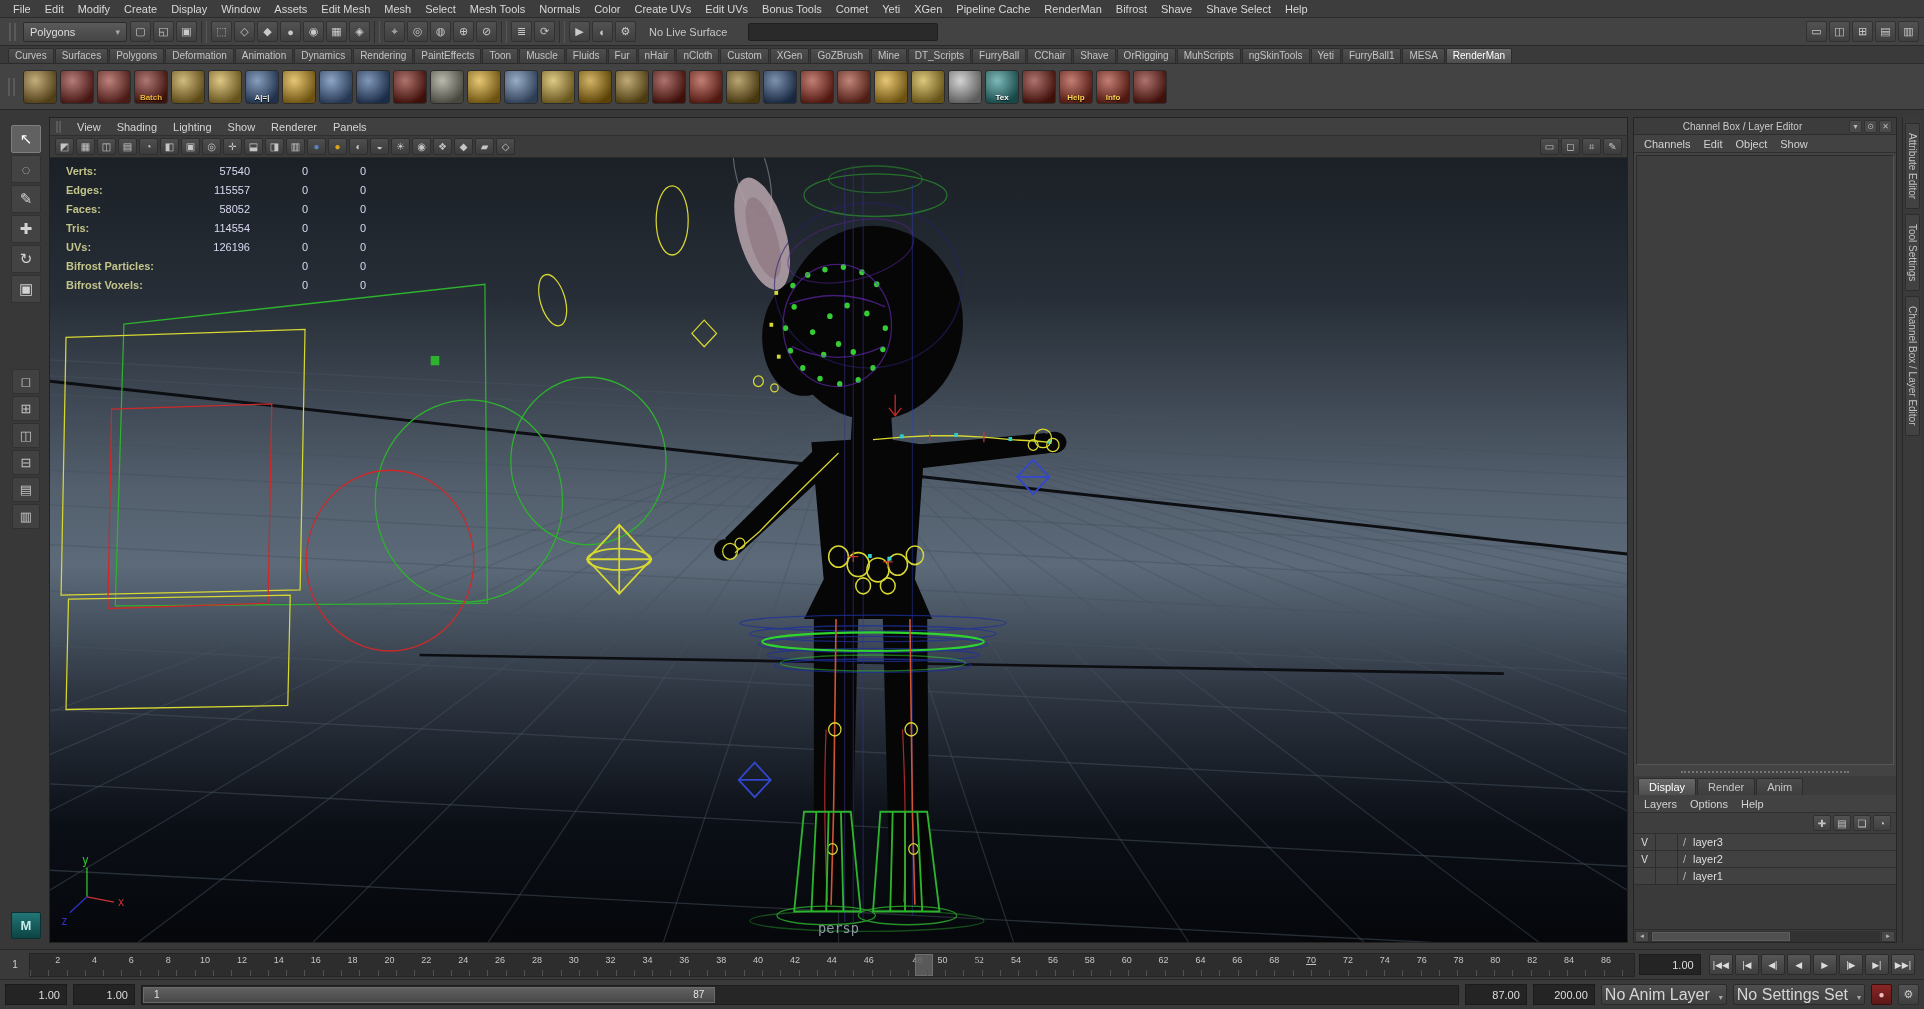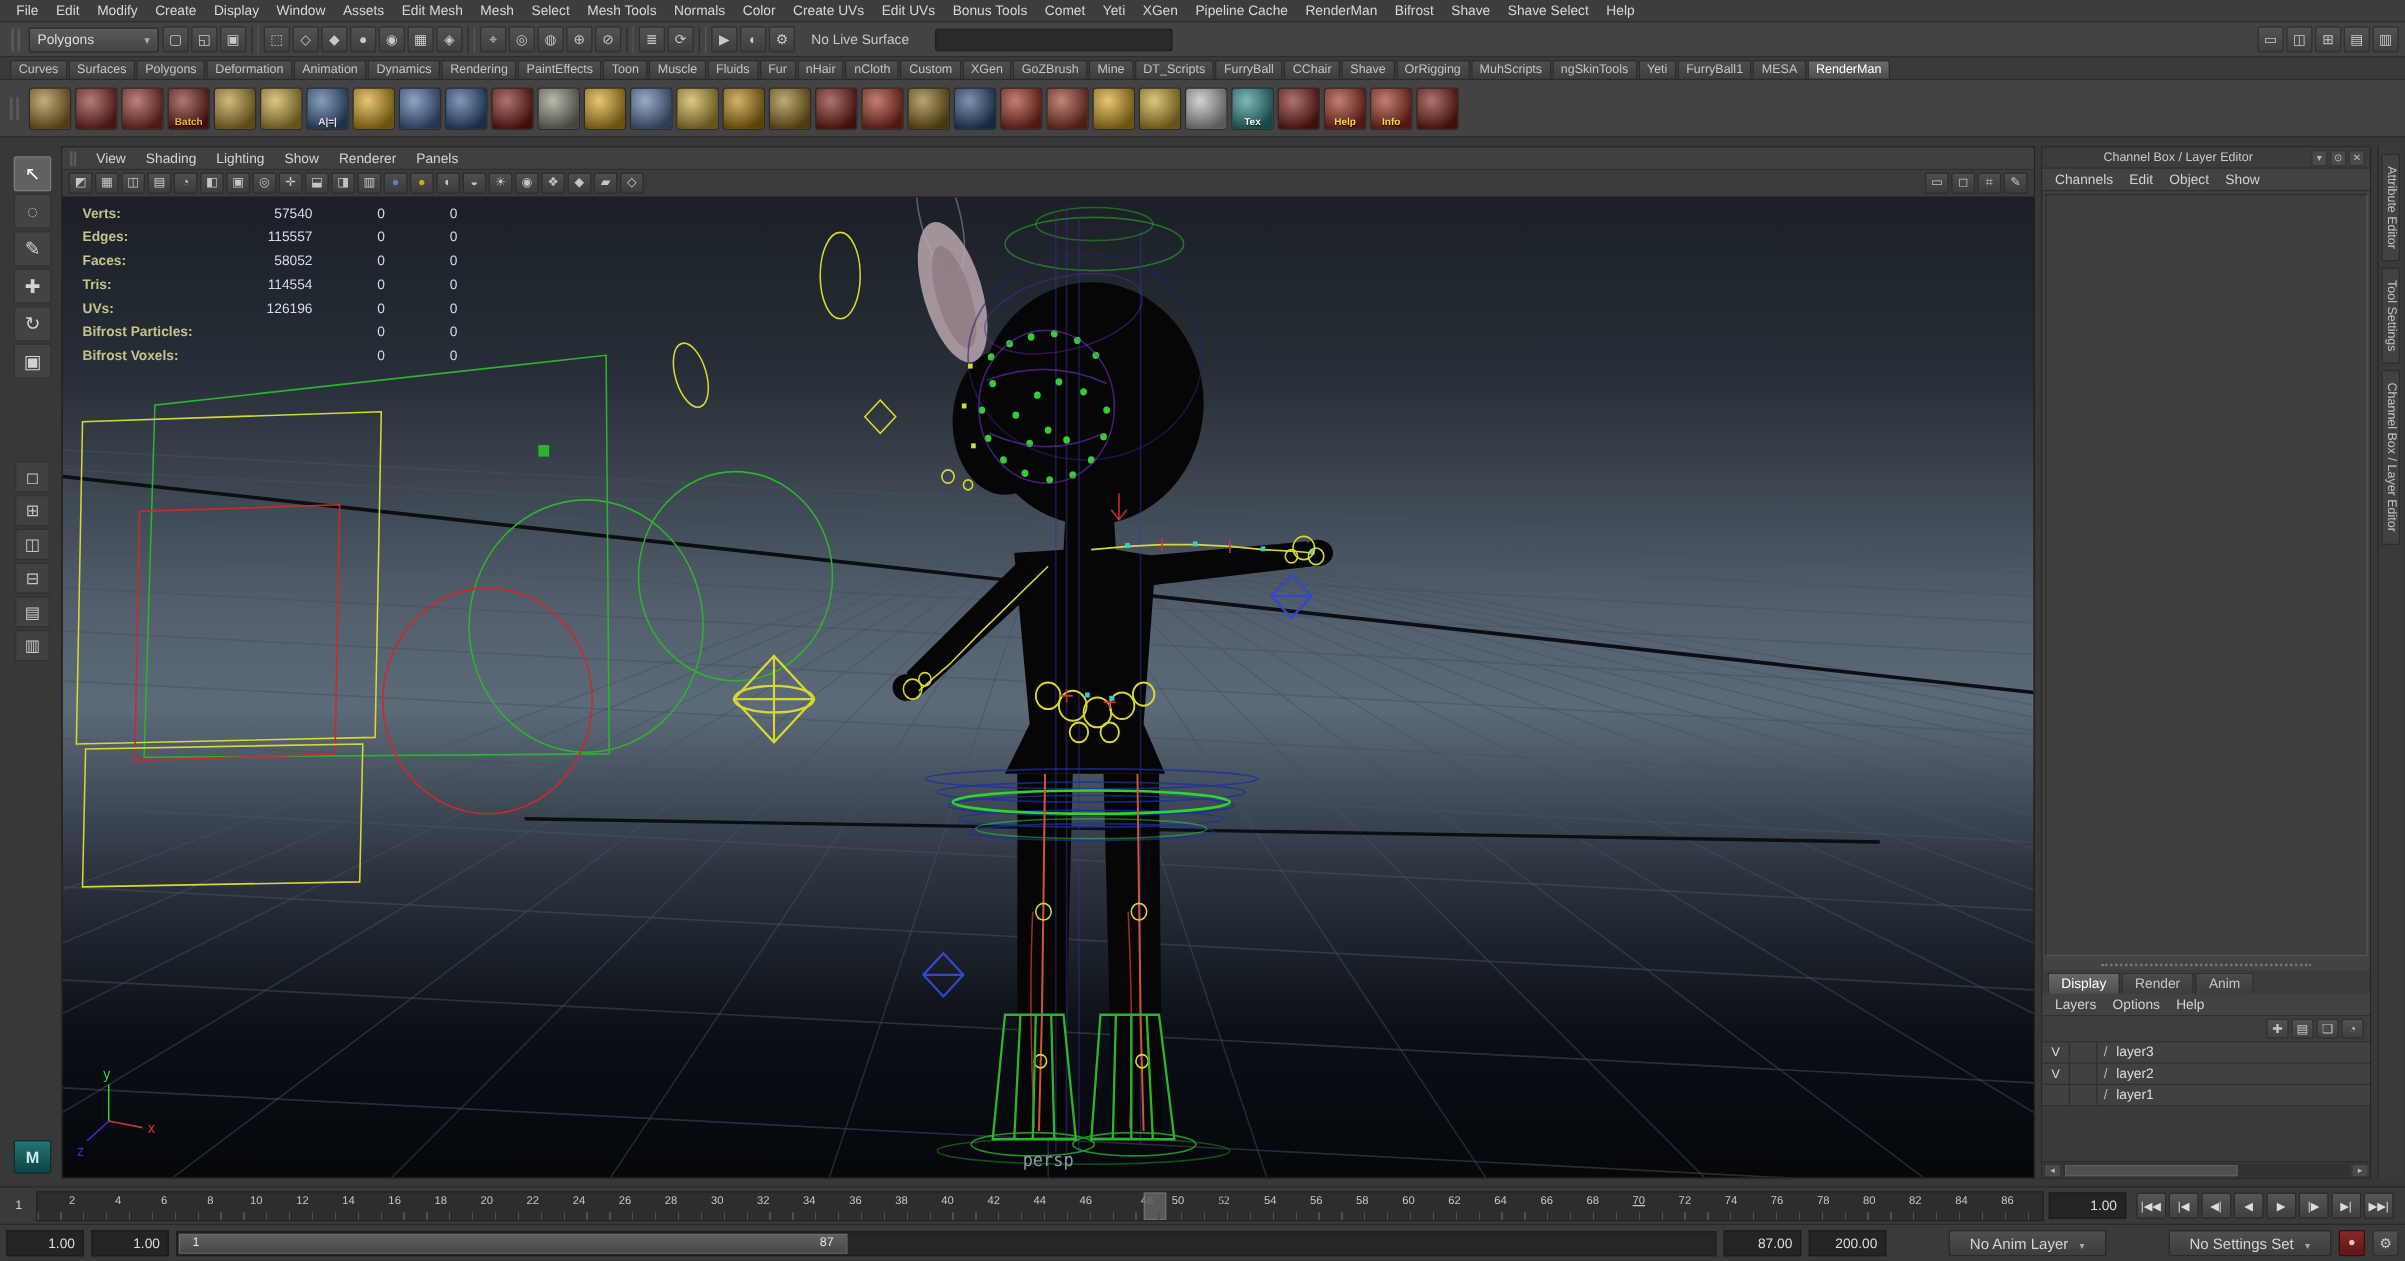--- a/index.html
+++ b/index.html
@@ -101,21 +101,21 @@
   .timeline::after{content:"";position:absolute;left:0;right:0;bottom:0;height:6px;background:repeating-linear-gradient(to right,#515151 0 1px,transparent 1px 18.3px);}
   .tick-num{position:absolute;top:1px;transform:translateX(-50%);font-size:9px;color:#c6c6c6;}
   .time-marker{position:absolute;top:0;bottom:0;background:#616161;border:1px solid #7a7a7a;opacity:.85;}
   .num-field{width:62px;height:21px;background:#242424;border:1px solid #1b1b1b;color:#dedede;font-size:11px;display:flex;align-items:center;justify-content:flex-end;padding:0 6px;}
   .playback{display:flex;gap:2px;margin:0 4px;}
   .pb-btn{min-width:24px;height:21px;padding:0 3px;display:flex;align-items:center;justify-content:center;font-size:9px;color:#dcdcdc;background:linear-gradient(#565656,#3f3f3f);border:1px solid #2b2b2b;border-radius:2px;white-space:nowrap;}
 
   .range-row{flex:0 0 30px;display:flex;align-items:center;gap:6px;padding:2px 5px;background:#3a3a3a;border-top:1px solid #292929;}
   .range-bar{flex:1;height:20px;background:#262626;border:1px solid #1d1d1d;position:relative;}
   .range-inner{position:absolute;left:1px;top:1px;bottom:1px;background:linear-gradient(#606060,#484848);border:1px solid #6a6a6a;display:flex;align-items:center;justify-content:space-between;padding:0 10px;font-size:10px;color:#e4e4e4;}
-  .dropdown-btn{height:21px;display:flex;align-items:center;gap:9px;padding:0 16px;font-size:12px;color:#d5d5d5;background:linear-gradient(#4f4f4f,#3d3d3d);border:1px solid #2a2a2a;border-radius:2px;white-space:nowrap;margin-left:44px;}
+  .dropdown-btn{height:21px;display:flex;align-items:center;gap:9px;padding:0 3px;font-size:16px;color:#d5d5d5;background:linear-gradient(#4f4f4f,#3d3d3d);border:1px solid #2a2a2a;border-radius:2px;white-space:nowrap;}
   .dd-arrow::before{content:"▾";font-size:8px;color:#aaa;}
   .key-icon{width:21px;height:21px;display:flex;align-items:center;justify-content:center;font-size:10px;color:#f0c0c0;background:linear-gradient(#8a2626,#5e1717);border:1px solid #3a0e0e;border-radius:2px;}
   .prefs-icon{width:21px;height:21px;display:flex;align-items:center;justify-content:center;font-size:11px;color:#c9c9c9;background:linear-gradient(#525252,#3f3f3f);border:1px solid #2e2e2e;border-radius:2px;}
 
   .cmd-row{flex:0 0 26px;display:flex;align-items:center;gap:5px;padding:2px 5px;background:#3a3a3a;border-top:1px solid #292929;}
   .cmd-label{width:44px;font-size:11px;color:#c9c9c9;padding-left:8px;}
   .cmd-input{flex:0 0 44%;height:20px;background:#232323;border:1px solid #1a1a1a;}
   .cmd-output{flex:1;height:20px;background:#2e2e2e;border:1px solid #262626;}
 
   .help-row{flex:0 0 22px;display:flex;align-items:center;padding:0 9px;background:#383838;border-top:1px solid #292929;font-size:11px;color:#c6c6c6;}

